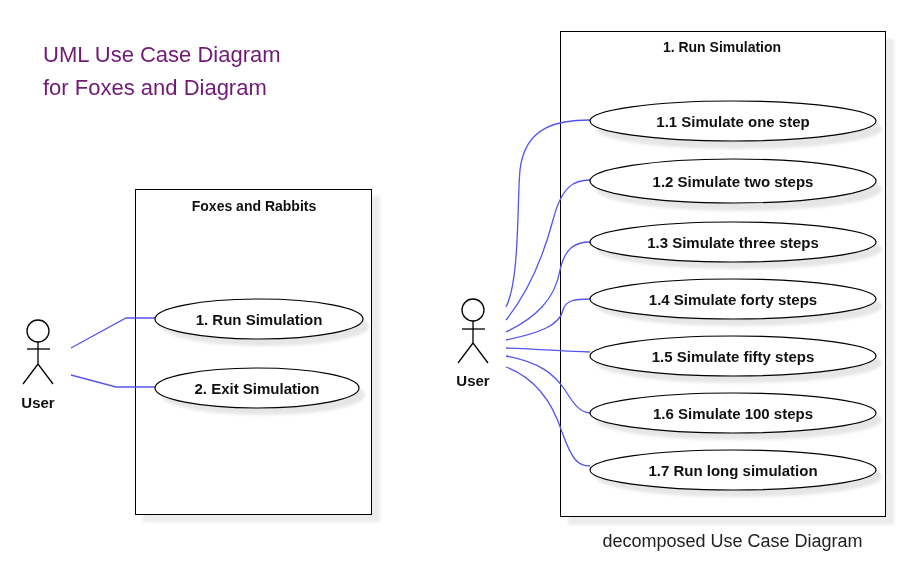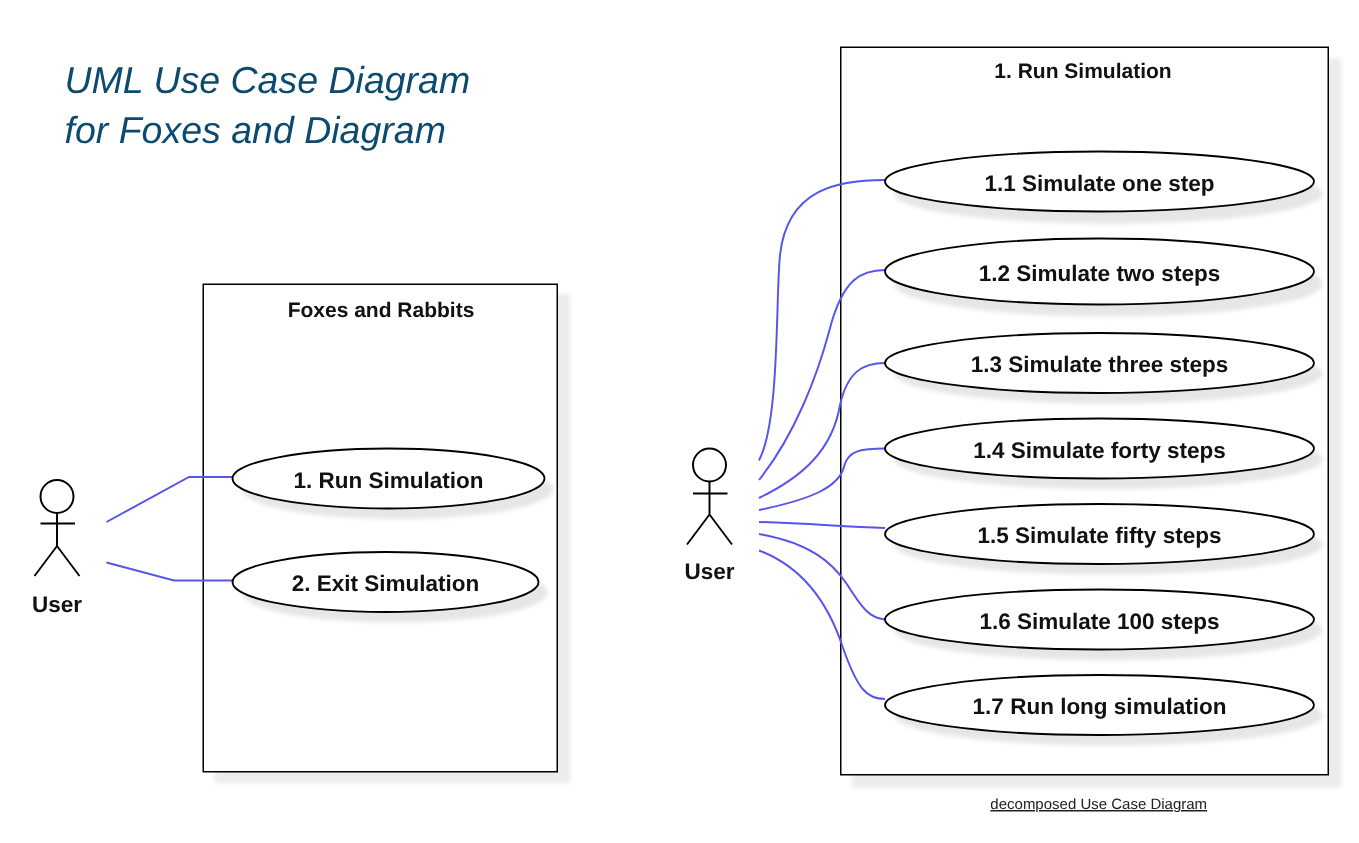--- a/index.html
+++ b/index.html
@@ -1,18 +1,18 @@
 <!DOCTYPE html>
 <html><head>
 <meta charset="utf-8">
 <style>
   html, body { margin: 0; padding: 0; background: #ffffff; }
   body { width: 906px; height: 562px; position: relative; overflow: hidden; font-family: "Liberation Sans", sans-serif; }
-  .title { position: absolute; left: 43px; top: 38px; font-size: 25px; line-height: 33px; color: #0c4a6e; font-style: italic; }
-  .caption { position: absolute; left: 560px; top: 531px; width: 345px; text-align: center; font-size: 10px; color: #222; text-decoration: underline; }
+  .title { position: absolute; left: 43px; top: 38px; font-size: 22px; line-height: 33px; color: #701a75; }
+  .caption { position: absolute; left: 560px; top: 531px; width: 345px; text-align: center; font-size: 18px; color: #222; }
   svg { position: absolute; left: 0; top: 0; }
   .uc-label { font-family: "Liberation Sans", sans-serif; font-weight: bold; font-size: 15px; fill: #111; }
   .box-label { font-family: "Liberation Sans", sans-serif; font-weight: bold; font-size: 14px; fill: #111; }
   .actor-label { font-family: "Liberation Sans", sans-serif; font-weight: bold; font-size: 15px; fill: #111; }
 </style>
 </head>
 <body>
 
 <div class="title">
   <div>UML Use Case Diagram</div>

